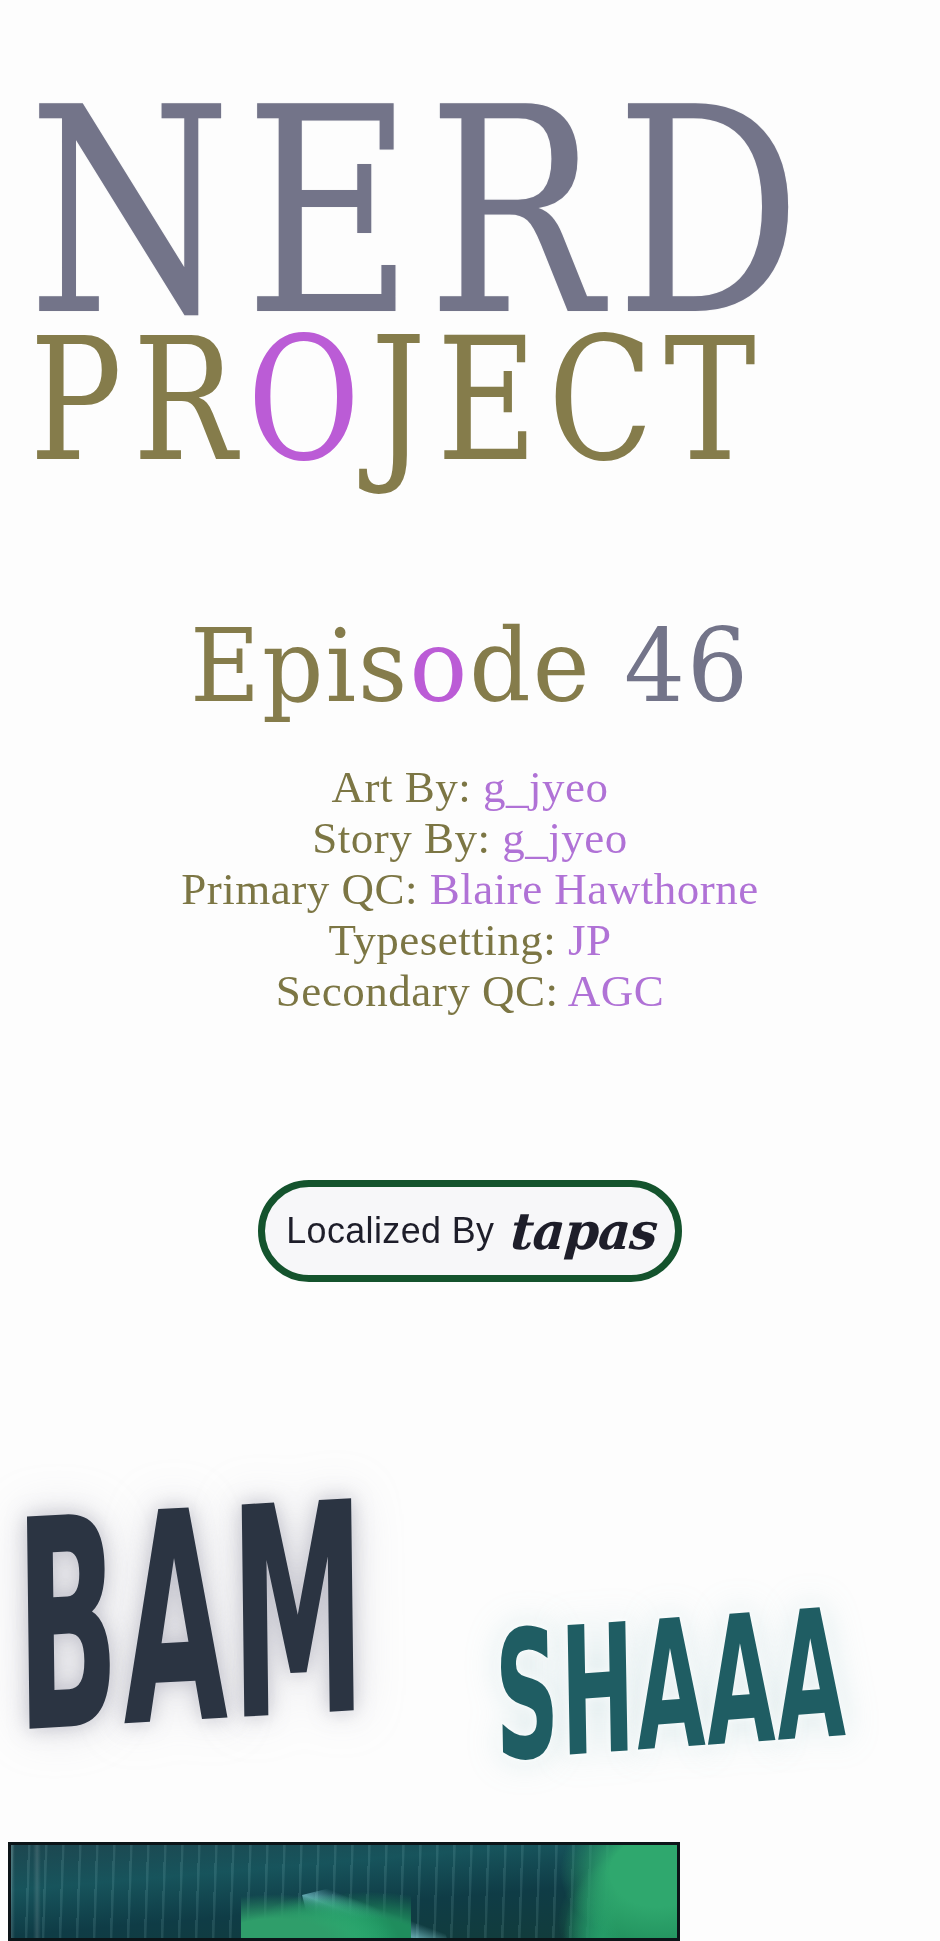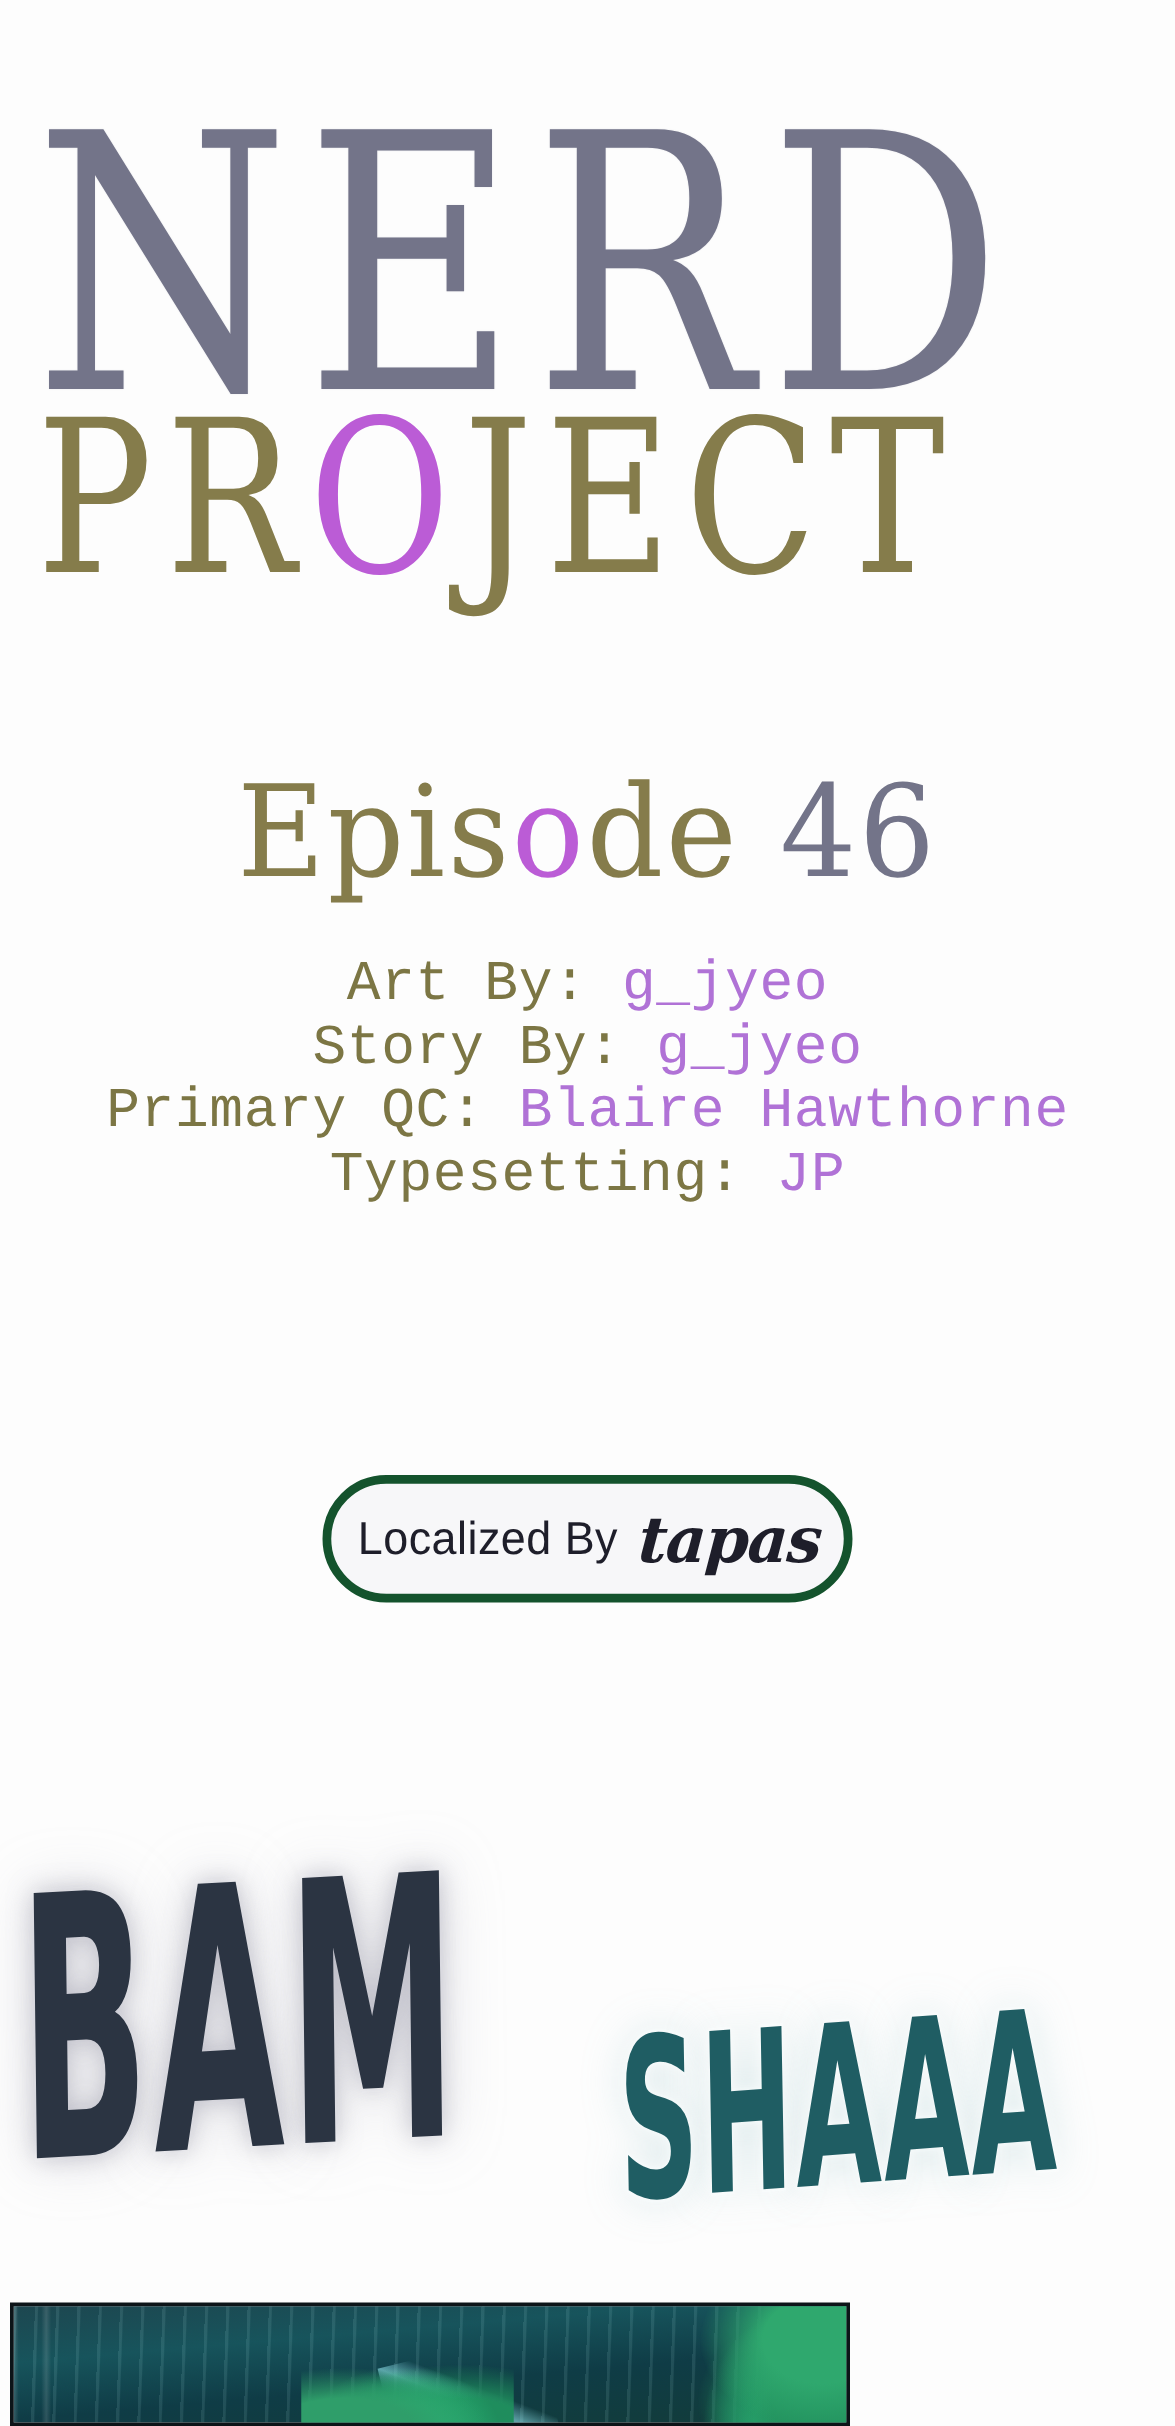--- a/index.html
+++ b/index.html
@@ -69,21 +69,21 @@
   #episode-line .accent-o { color: #bb5cd6; }
   #episode-line .ep-num { color: #737489; }
 
   
   #credits {
     position: absolute;
     left: 0;
     top: 762px;
     width: 940px;
     text-align: center;
-    font-family: Liberation Mono, monospace;
+    font-family: Liberation Serif, serif;
     font-size: 45px;
     line-height: 51px;
     color: #7c7644;
     letter-spacing: 0.5px;
   }
   #credits .credit-row {
     white-space: nowrap;
   }
   #credits .credit-label { color: #7c7644; }
   #credits .credit-value { color: #b072d6; }
@@ -226,20 +226,22 @@
 
 <div id="credits">
   <div class="credit-row"><span class="credit-label">Art By:</span>
     <span class="credit-value">g_jyeo</span></div>
   <div class="credit-row"><span class="credit-label">Story By:</span>
     <span class="credit-value">g_jyeo</span></div>
   <div class="credit-row"><span class="credit-label">Primary QC:</span>
     <span class="credit-value">Blaire Hawthorne</span></div>
   <div class="credit-row"><span class="credit-label">Typesetting:</span>
     <span class="credit-value">JP</span></div>
+  <div class="credit-row"><span class="credit-label">Secondary QC:</span>
+    <span class="credit-value">AGC</span></div>
 </div>
 
 <div id="localized-pill">
   <span class="loc-text">Localized By</span>
   <span class="tapas-logo">tapas</span>
 </div>
 
 <div id="comic-panel">
   <div class="rain"></div>
   <div class="glow-streak"></div>

